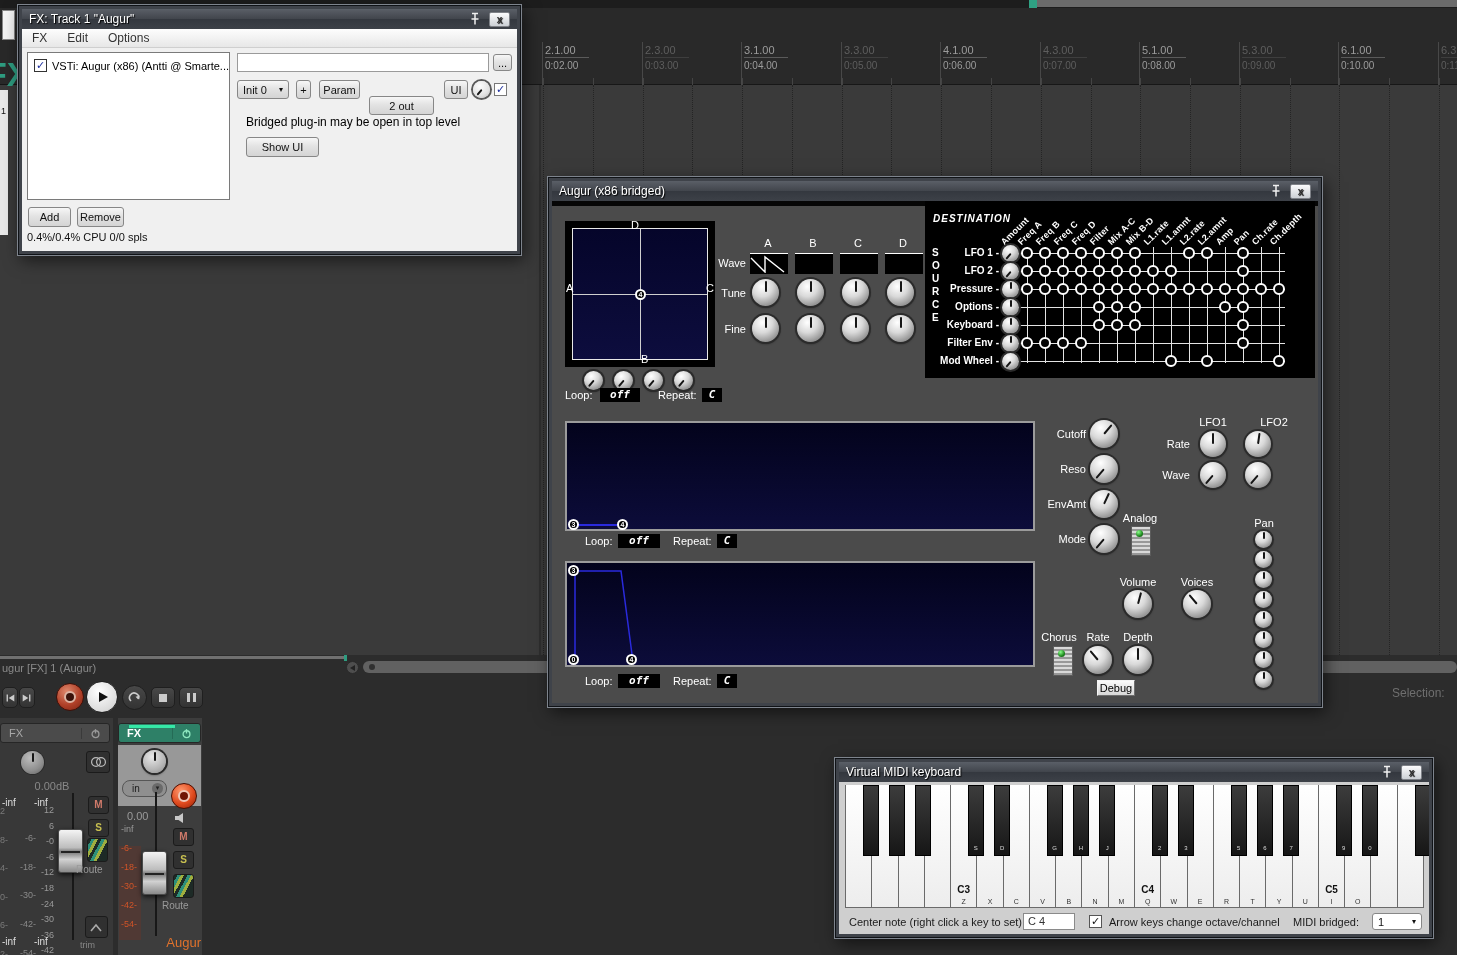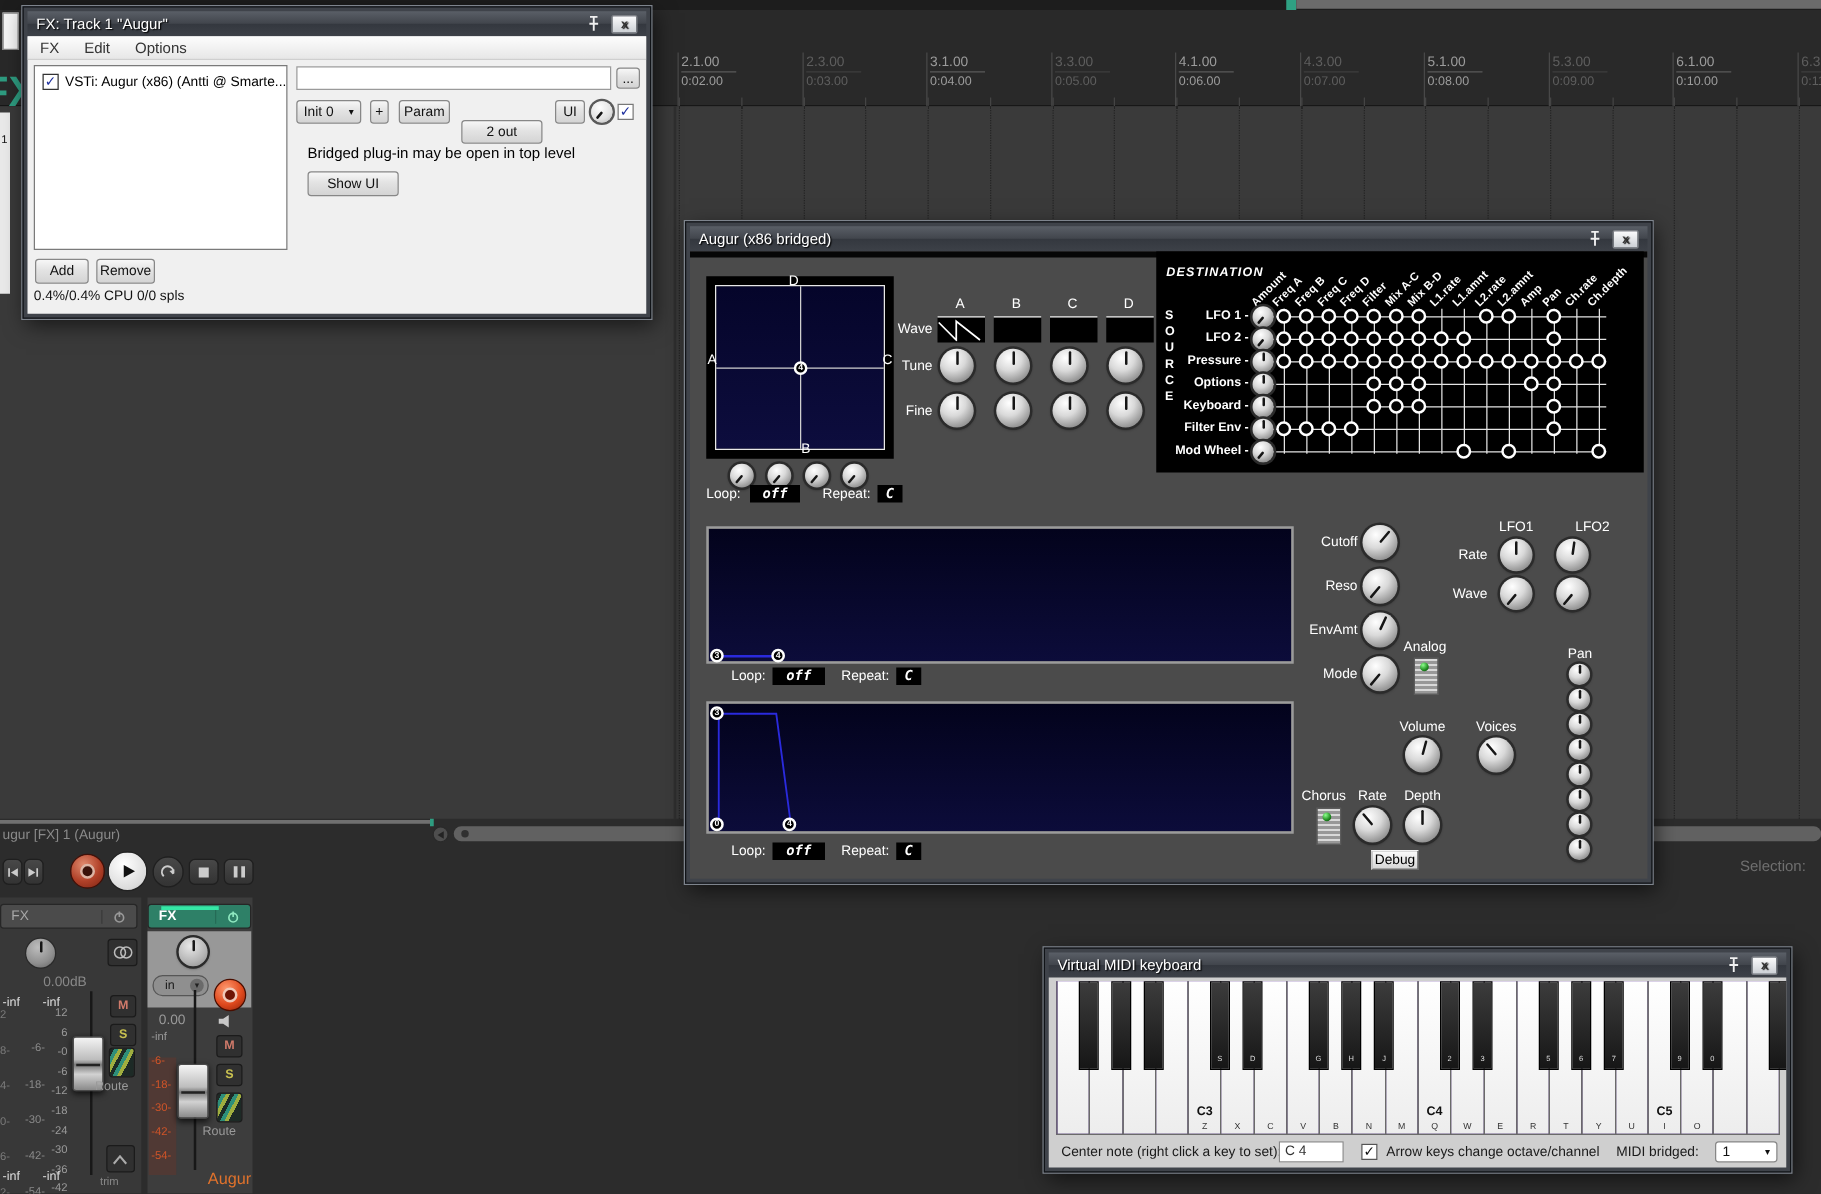--- a/index.html
+++ b/index.html
@@ -725,21 +725,21 @@
       <span>Virtual MIDI keyboard</span>
       <span class="sp"></span>
       <span class="pin">
           <svg width="12" height="14" viewBox="0 0 12 14">
             <path d="M3 1.5h6M6 1.5v5.5M2.5 7h7M6 7v5.5" stroke="#f0f0f0" stroke-width="1.5" fill="none"></path>
           </svg>
         </span>
       <span class="xbtn">x</span>
     </div>
     <div class="client" style="height:152px;background:#cfcfcf">
-      <div id="kb" style="position:absolute;left:6px;top:3px;width:578px;height:123px;background:#4c1d95">
+      <div id="kb" style="position:absolute;left:6px;top:3px;width:578px;height:123px;background:#be185d">
           <div class="wkey" style="left: 0px; width: 27.2727px;"></div>
           <div class="wkey" style="left: 26.2727px; width: 27.2727px;"></div>
           <div class="wkey" style="left: 52.5455px; width: 27.2727px;"></div>
           <div class="wkey" style="left: 78.8182px; width: 27.2727px;"></div>
           <div class="wkey" style="left: 105.091px; width: 27.2727px;">
             <div class="woct">C3</div>
             <div class="wlet">Z</div>
           </div>
           <div class="wkey" style="left: 131.364px; width: 27.2727px;">
             <div class="wlet">X</div>

